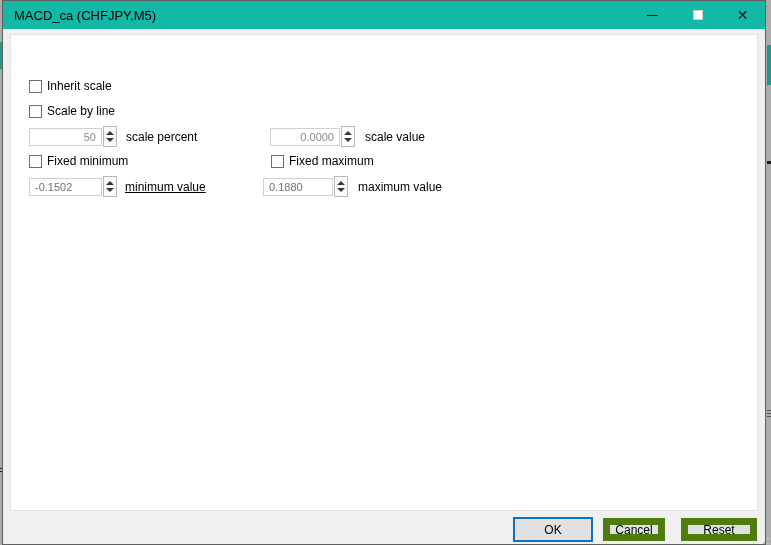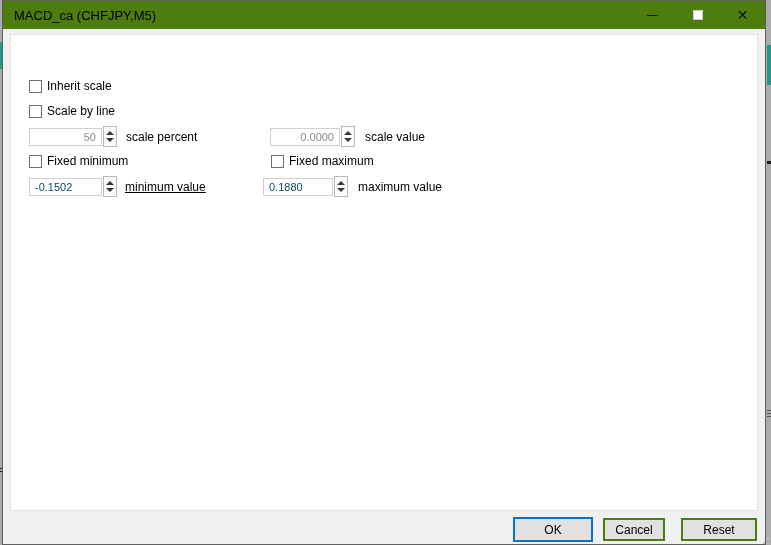--- a/index.html
+++ b/index.html
@@ -8,21 +8,21 @@
          background:#abadad; position:relative; }
 
   
   .bg-artifact { position:absolute; }
 
   
   .dialog { position:absolute; left:2px; top:0; width:764px; height:545px;
             background:#f0f0f0; border:1px solid #5f5f5f; }
 
   
-  .titlebar { position:absolute; left:0; top:0; width:100%; height:28px; background:#4d7c0f; }
+  .titlebar { position:absolute; left:0; top:0; width:100%; height:28px; background:#14b8a6; }
   .title { position:absolute; left:11px; top:7px; font-size:13px; color:#000; white-space:nowrap; }
   .caption-btns { position:absolute; right:0; top:0; height:28px; display:flex; }
   .cap-btn { width:45px; height:28px; display:flex; align-items:center; justify-content:center; }
   .min-bar { width:11px; height:1px; background:#1a1a1a; }
   .max-box { width:10px; height:10px; border:1px solid #cfcfcf; background:#fff; }
   .close-x { font-size:14px; color:#111; line-height:1; }
 
   
   .panel { position:absolute; left:7px; top:33px; width:748px; height:477px;
            background:#fff; border:1px solid #e2e2e2; }
@@ -32,34 +32,34 @@
   .tab.active { border-bottom:3px solid #1173c6; padding-bottom:2px; }
 
   
   .row { position:absolute; display:flex; align-items:center; }
   .cb { width:13px; height:13px; border:1px solid #6e6e6e; background:#fff; flex:0 0 auto; }
   .cb-label { margin-left:5px; color:#000; white-space:nowrap; }
 
   .field { height:18px; border:1px solid #d0d0d0; background:#fff; color:#8b8b8b;
            font-family:"Liberation Sans", sans-serif; font-size:11px; padding:0 5px; }
   .field.right { text-align:right; }
-  .field.left { text-align:left; color:#0c4a6e; }
+  .field.left { text-align:left; color:#737373; }
   .w73 { width:73px; } .w70 { width:70px; }
 
   .spin { width:14px; height:21px; border:1px solid #b9b9b9; background:#fbfbfb;
           display:flex; flex-direction:column; align-items:center; justify-content:center;
           row-gap:3px; margin-left:1px; }
   .arrow-up { width:0; height:0; border-left:4px solid transparent; border-right:4px solid transparent;
               border-bottom:4px solid #373737; }
   .arrow-down { width:0; height:0; border-left:4px solid transparent; border-right:4px solid transparent;
                 border-top:4px solid #373737; }
   .field-label { margin-left:10px; white-space:nowrap; color:#000; }
 
   
-  .btn { position:absolute; height:23px; background:#e1e1e1; border:2px solid #4d7c0f;
+  .btn { position:absolute; height:23px; background:#e1e1e1; border:7px solid #4d7c0f;
          font-family:"Liberation Sans", sans-serif; font-size:12px; color:#000;
          display:flex; align-items:center; justify-content:center; }
   .btn-ok { left:510px; top:516px; width:80px; height:25px; border:2px solid #0f72c1; }
   .btn-cancel { left:600px; top:517px; width:62px; }
   .btn-reset { left:678px; top:517px; width:76px; }
 
   .grip { position:absolute; right:4px; bottom:4px; width:2px; height:2px; background:transparent;
           box-shadow: 8px 0 0 #c2c2c2, 4px 4px 0 #c2c2c2, 8px 4px 0 #c2c2c2,
                       0 8px 0 #c2c2c2, 4px 8px 0 #c2c2c2, 8px 8px 0 #c2c2c2; }
 </style>

